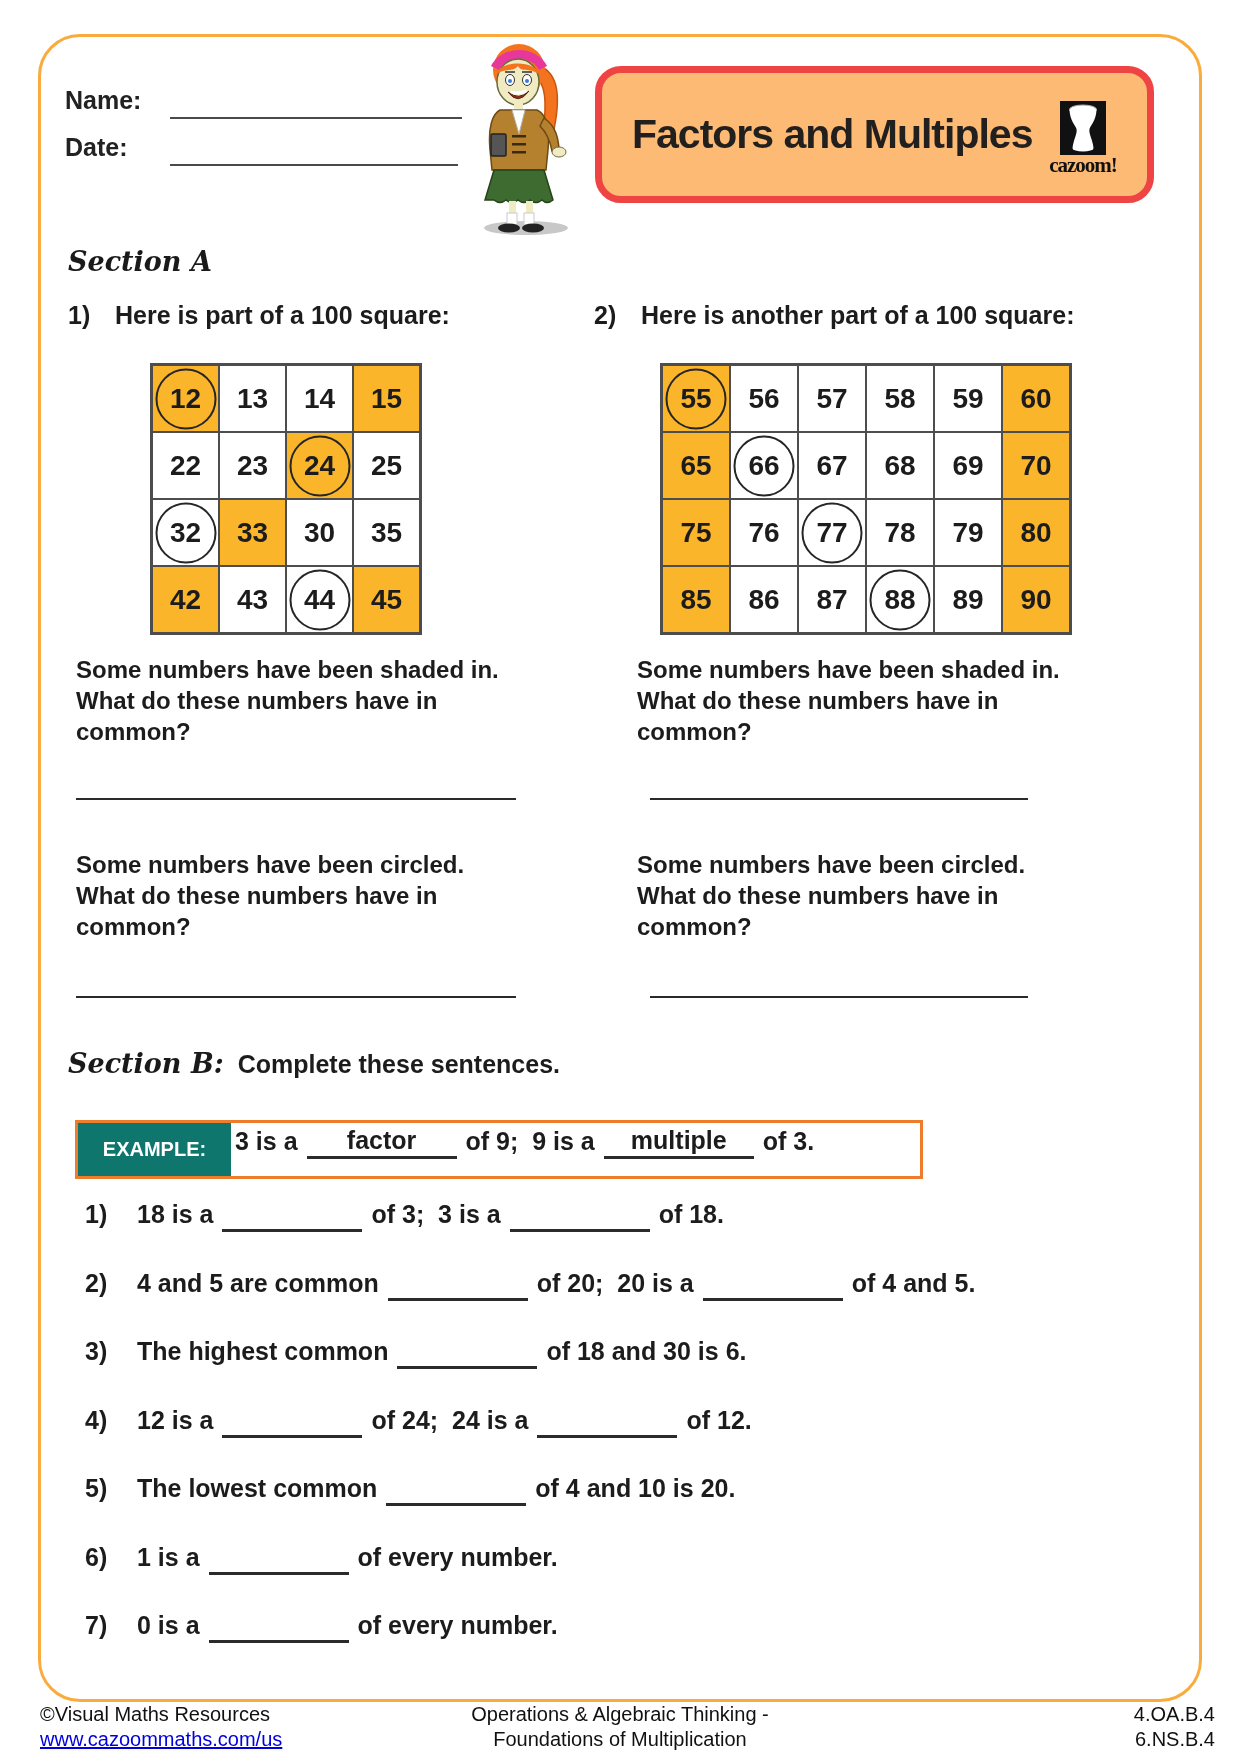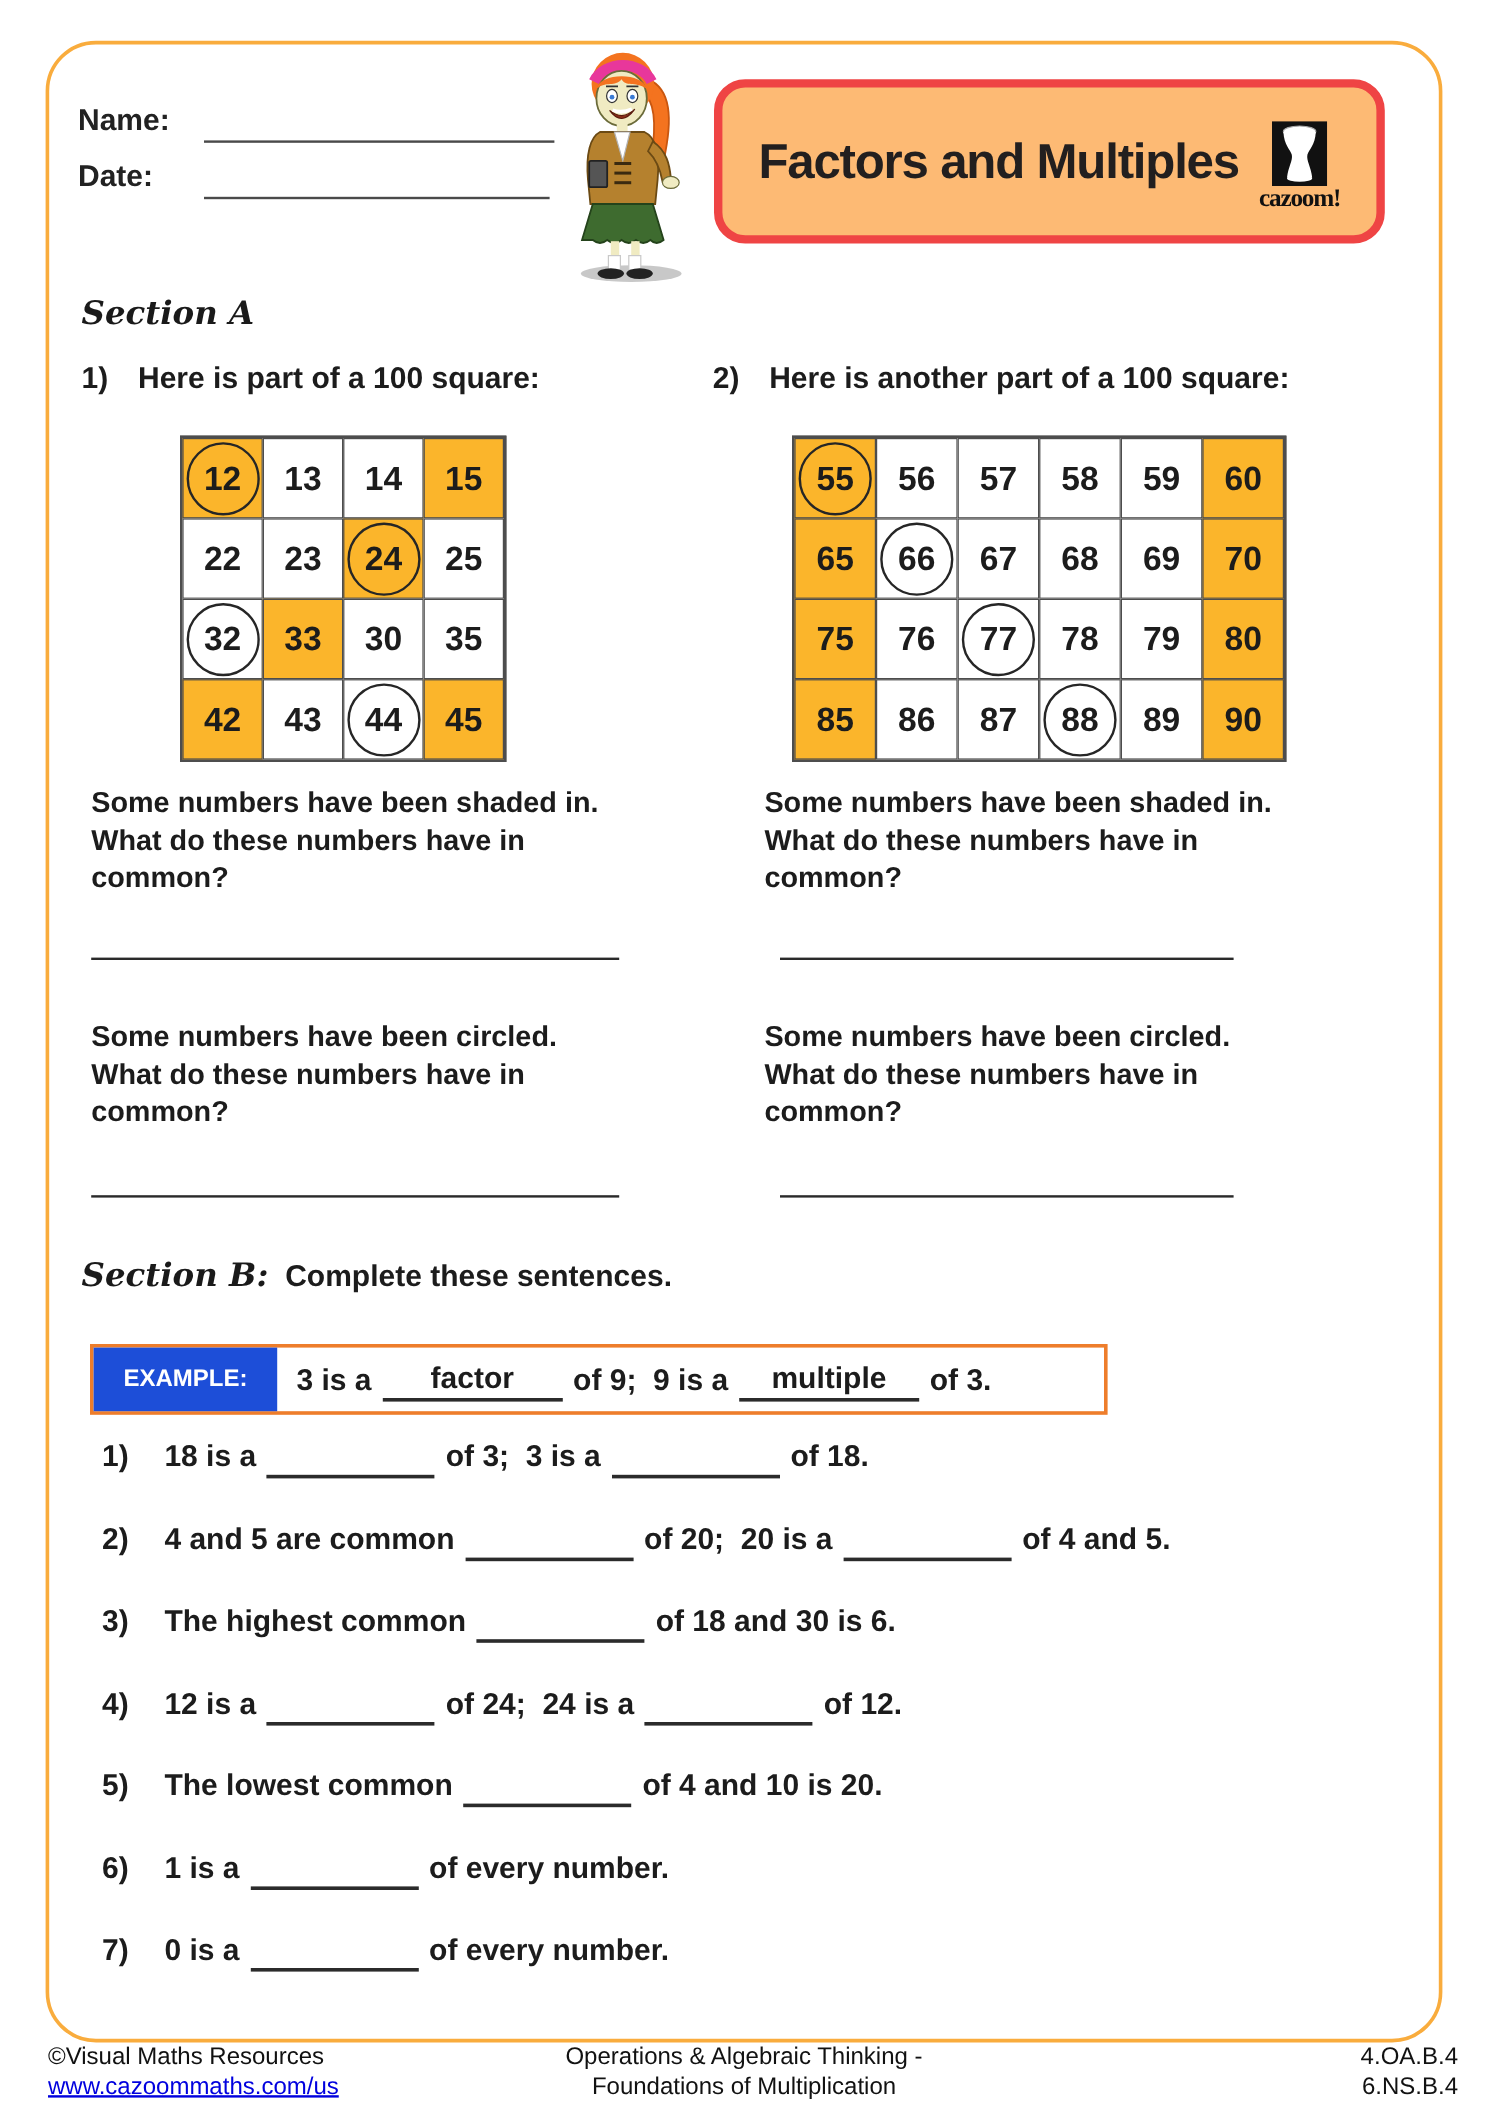--- a/index.html
+++ b/index.html
@@ -25,23 +25,23 @@
   .grid2 .cell{width:68px;}
   .cell.shaded{background:#FBB52B;}
   .ring{position:absolute;width:57px;height:57px;border:2.5px solid #262626;border-radius:50%;
         top:50%;left:50%;transform:translate(-50%,-50%);}
   .qtext{position:absolute;font-size:24px;font-weight:bold;line-height:31px;white-space:pre-line;width:470px;}
   .ansline{position:absolute;height:0;border-bottom:2.5px solid #2a2a2a;}
   .secb-row{position:absolute;left:68px;top:1048px;display:flex;align-items:baseline;gap:14px;}
   .secb-instr{font-size:25px;font-weight:bold;font-family:"Liberation Sans",sans-serif;font-style:normal;}
   .example-box{position:absolute;left:75px;top:1120px;width:848px;height:59px;border:3px solid #EE7D2B;
         box-sizing:border-box;display:flex;background:#fff;}
-  .example-label{width:153px;background:#1d4ed8;color:#fff;font-size:20px;font-weight:bold;
+  .example-label{width:153px;background:#0f766e;color:#fff;font-size:20px;font-weight:bold;
         display:flex;align-items:center;justify-content:center;flex-shrink:0;}
-  .example-content{flex:1;display:flex;align-items:center;padding-left:16px;font-size:25px;font-weight:bold;line-height:34px;}
+  .example-content{flex:1;display:flex;align-items:flex-start;padding-left:4px;font-size:25px;font-weight:bold;line-height:34px;}
   .sentence{font-size:25px;font-weight:bold;line-height:36px;}
   .seg{white-space:pre;}
   .blank{display:inline-block;vertical-align:bottom;height:1.2em;border-bottom:3px solid #2b2b2b;
         margin:0 9px;text-align:center;line-height:1.15em;}
   .item{position:absolute;left:85px;display:flex;align-items:baseline;font-size:25px;font-weight:bold;width:1080px;}
   .item-num{width:52px;flex-shrink:0;}
   .footer{position:absolute;font-size:20px;line-height:25px;color:#111;}
   .footer a{color:#0000DE;text-decoration:underline;}
   .center{text-align:center;}
   .right{text-align:right;}

